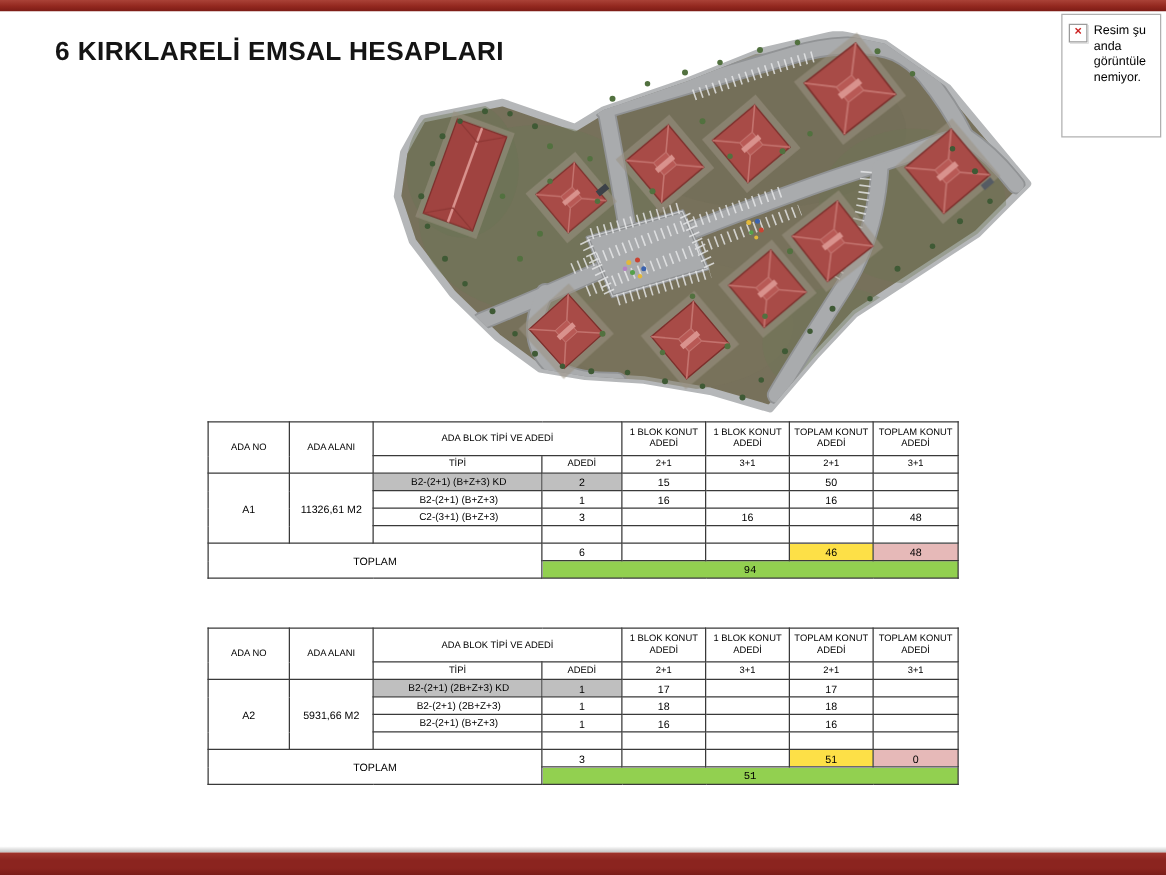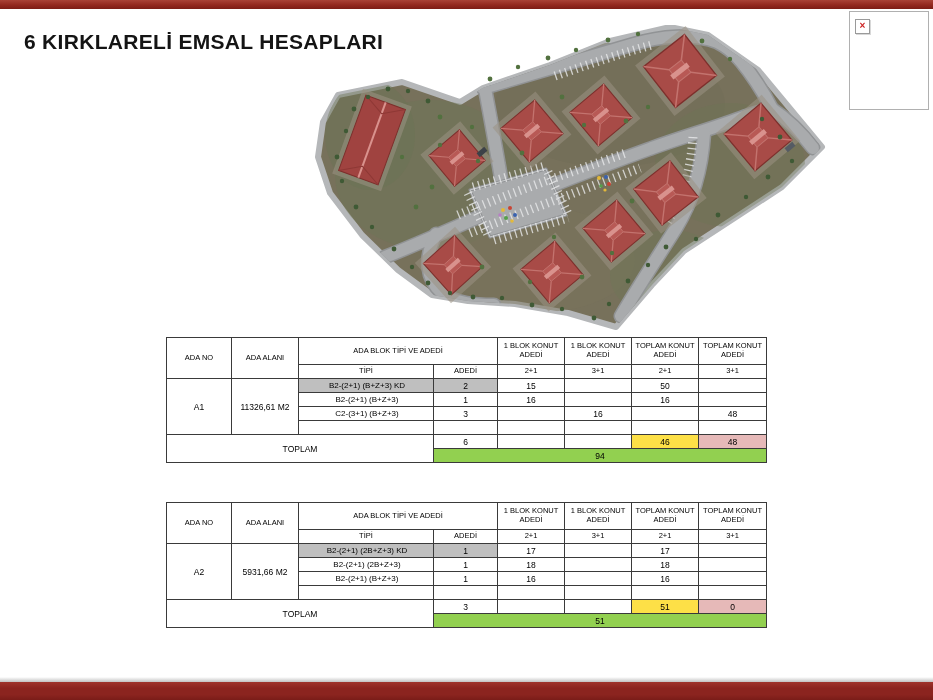--- a/index.html
+++ b/index.html
@@ -4,52 +4,58 @@
 <style>
   html,body{margin:0;padding:0;background:#e9e9e9;}
   .slide{position:relative;width:933px;height:700px;background:#ffffff;overflow:hidden;
          font-family:"Liberation Sans",sans-serif;}
   .top-bar{position:absolute;top:0;left:0;right:0;height:9px;
            background:linear-gradient(180deg,#aa4237 0%,#93281f 55%,#7c1c16 100%);}
   .bottom-shadow{position:absolute;left:0;right:0;bottom:18px;height:5px;
            background:linear-gradient(180deg,#ffffff,#c2c2c2);}
   .bottom-bar{position:absolute;left:0;right:0;bottom:0;height:18px;
            background:linear-gradient(180deg,#9f342c 0%,#8b241f 35%,#8b241f 70%,#7a1c18 100%);}
-  .title{position:absolute;left:24px;top:30px;font-size:21px;font-weight:700;color:#141414;
+  .title{position:absolute;left:44px;top:30px;font-size:21px;font-weight:700;color:#141414;
          letter-spacing:.3px;white-space:nowrap;}
   
   .imgbox{position:absolute;left:849px;top:11px;width:80px;height:99px;background:#fff;
           border:1px solid #b0b0b0;box-sizing:border-box;padding:7px 3px 3px 5px;display:flex;gap:5px;}
   .imgbox .xicon{width:13px;height:13px;border:1px solid #9a9a9a;box-shadow:1px 1px 0 #d8d8d8;
           color:#cc2222;font-size:10px;font-weight:700;line-height:12px;text-align:center;flex:0 0 auto;}
   .imgbox .xtxt{font-size:10px;line-height:12.5px;color:#000;}
   
   .sheet{position:absolute;left:166px;width:600px;}
   table.tbl{border-collapse:collapse;table-layout:fixed;width:600px;font-size:8.5px;color:#000;}
   .tbl th,.tbl td{border:1px solid #3a3a3a;text-align:center;vertical-align:middle;padding:0 1px;overflow:hidden;}
   .tbl th{font-weight:normal;font-size:7.5px;line-height:1.15;}
   .tbl tr{height:14px;}
   .tbl tr.h1{height:27px;}
   td.tipi{text-align:center;padding-left:3px;font-size:8px;white-space:nowrap;}
   .g{background:#bfbfbf;}
   .blue{background:#fde047;}
   .pink{background:#e6b9b8;}
-  .green{background:#92d050;}
+  .green{background:#92d050;font-family:Liberation Mono, monospace;}
   .siteplan{position:absolute;left:310px;top:25px;width:520px;height:310px;}
 </style>
 </head>
 <body>
 
 <div class="slide">
   <div class="top-bar"></div>
 
   <div class="title">6 KIRKLARELİ EMSAL HESAPLARI</div>
 
   <div class="imgbox">
     <div class="xicon">×</div>
+    <div class="xtxt">
+      <div>Resim şu</div>
+      <div>anda</div>
+      <div>görüntüle</div>
+      <div>nemiyor.</div>
+    </div>
   </div>
 
   <svg class="siteplan" viewBox="0 0 520 310" xmlns="http://www.w3.org/2000/svg">
     <defs>
       <g id="hip">
         <rect x="-20" y="-20" width="40" height="40" fill="#a84b47" stroke="#7d2f2c" stroke-width="1"></rect>
         <path d="M-20,-20 L-6,-6 M20,-20 L6,-6 M-20,20 L-6,6 M20,20 L6,6" stroke="#c3736e" stroke-width="1.2" fill="none"></path>
         <rect x="-6" y="-6" width="12" height="12" fill="#b85955" stroke="#c3736e" stroke-width="0.8"></rect>
         <rect x="-8" y="-2" width="16" height="4" fill="#d9928d"></rect>
       </g>

